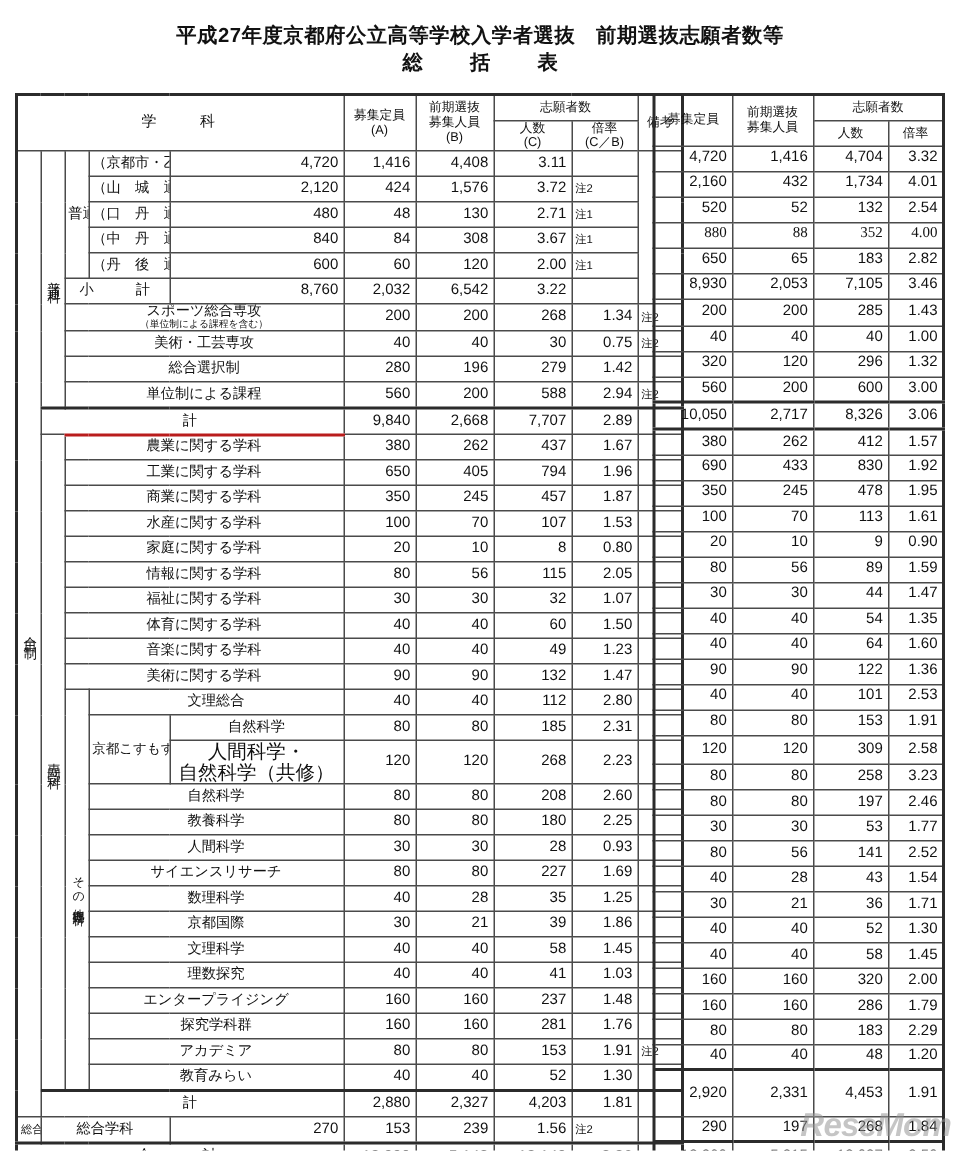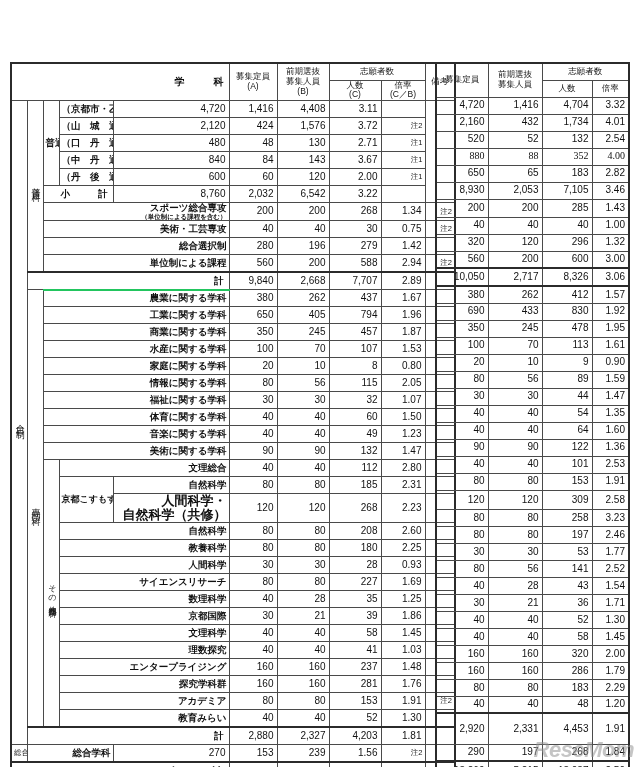--- a/index.html
+++ b/index.html
@@ -69,38 +69,38 @@
     height: 17px;
     vertical-align: middle;
     overflow: hidden;
     white-space: nowrap;
   }
   .outer { border: 2px solid #2b2b2b; }
 
   .num { text-align: right; padding-right: 3px; font-size: 10px; }
   .ctr { text-align: center; }
   .hdr { text-align: center; font-size: 8.5px; line-height: 1.15; white-space: normal; }
-  .remark { text-align: right; font-size: 7.5px; }
+  .remark { text-align: left; font-size: 7.5px; }
 
   
   .vert {
     text-align: center;
     font-size: 9px;
     letter-spacing: 2px;
   }
   .vert span {
     display: inline-block;
     writing-mode: vertical-rl;
     text-orientation: upright;
     line-height: 1.1;
     letter-spacing: 3px;
   }
   .vert-sm span { letter-spacing: 1px; font-size: 8px; }
 
-  .subject { text-align: right; font-size: 9.5px; font-weight: bold; }
+  .subject { text-align: center; font-size: 9.5px; }
   .subject.spaced { letter-spacing: 3px; }
   .tiny { font-size: 6.5px; display: block; line-height: 1.1; letter-spacing: 0; }
   .two-line { white-space: normal; line-height: 1.08; font-size: 13px; }
 
   .thick-top { border-top: 2px solid #2b2b2b; }
 
   .total-row td { height: 18px; }
   .grand td { height: 19px; font-size: 10.5px; }
 
   
@@ -114,20 +114,24 @@
     letter-spacing: -0.5px;
     pointer-events: none;
     user-select: none;
   }
 </style>
 </head>
 <body>
 
 <div id="page">
 
+  <div class="title-block">
+    <div class="title-main">平成27年度京都府公立高等学校入学者選抜　前期選抜志願者数等</div>
+    <div class="title-sub">総　括　表</div>
+  </div>
 
   <div class="sheet">
 
     <div class="main-wrap">
       <table class="outer">
         <colgroup>
           <col style="width:16px">
             <col style="width:16px">
             <col style="width:16px">
           <col style="width:54px">
@@ -190,21 +194,21 @@
               <td class="num">480</td>
               <td class="num">48</td>
               <td class="num">130</td>
               <td class="num">2.71</td>
               <td class="remark">注1</td>
             </tr>
             <tr>
               <td class="subject" colspan="1">（中　丹　通　学　圏）</td>
               <td class="num">840</td>
               <td class="num">84</td>
-              <td class="num">143</td>
+              <td class="num">308</td>
               <td class="num">3.67</td>
               <td class="remark">注1</td>
             </tr>
             <tr>
               <td class="subject" colspan="1">（丹　後　通　学　圏）</td>
               <td class="num">600</td>
               <td class="num">60</td>
               <td class="num">120</td>
               <td class="num">2.00</td>
               <td class="remark">注1</td>
@@ -252,21 +256,21 @@
             <tr class="total-row">
               <td class="subject spaced" colspan="4" style="border-top:2px solid #2b2b2b">計</td>
               <td class="num thick-top">9,840</td>
               <td class="num thick-top">2,668</td>
               <td class="num thick-top">7,707</td>
               <td class="num thick-top">2.89</td>
               <td class="remark thick-top"></td>
             </tr>
             <tr>
               <td class="vert " rowspan="25"><span>専門学科</span></td>
-              <td class="subject" colspan="3" style="border-top:2px solid #22c55e">農業に関する学科</td>
+              <td class="subject" colspan="3" style="border-top:2px solid #b91c1c">農業に関する学科</td>
               <td class="num">380</td>
               <td class="num">262</td>
               <td class="num">437</td>
               <td class="num">1.67</td>
               <td class="remark"></td>
             </tr>
             <tr>
               <td class="subject" colspan="3">工業に関する学科</td>
               <td class="num">650</td>
               <td class="num">405</td>

